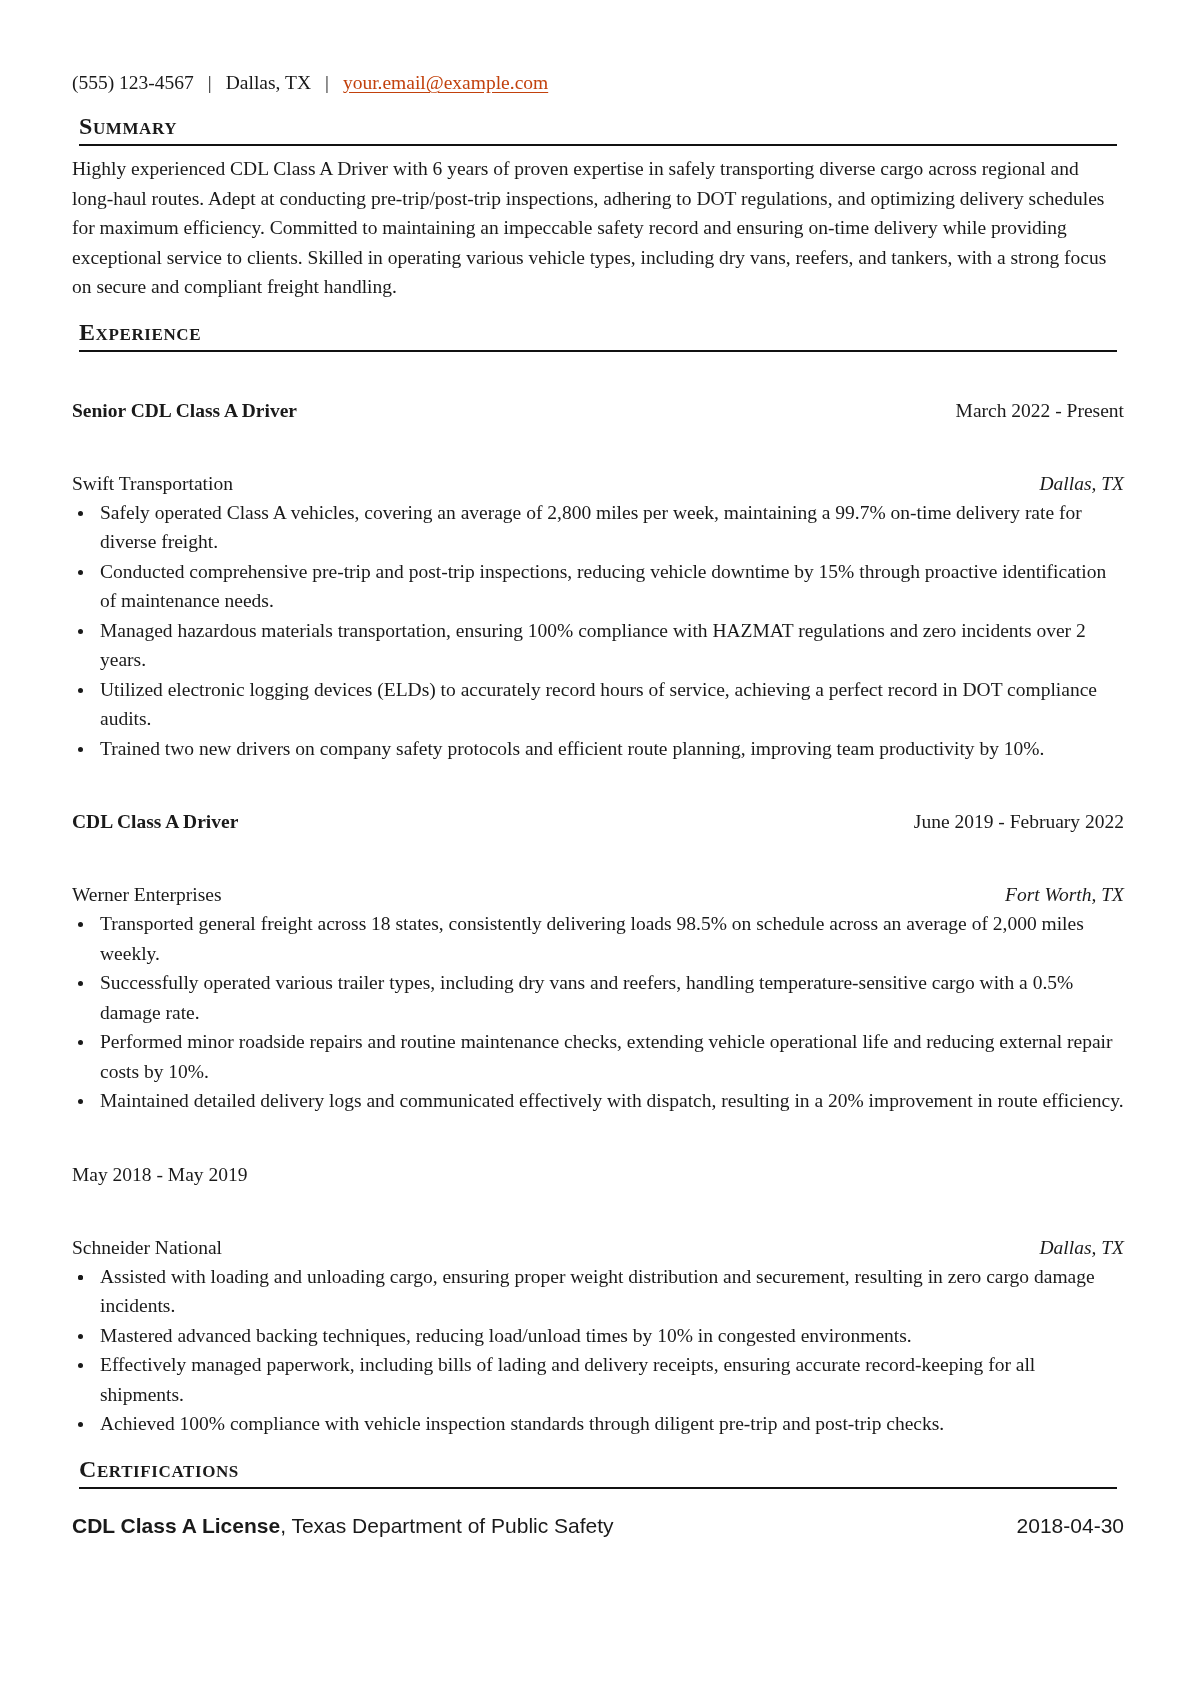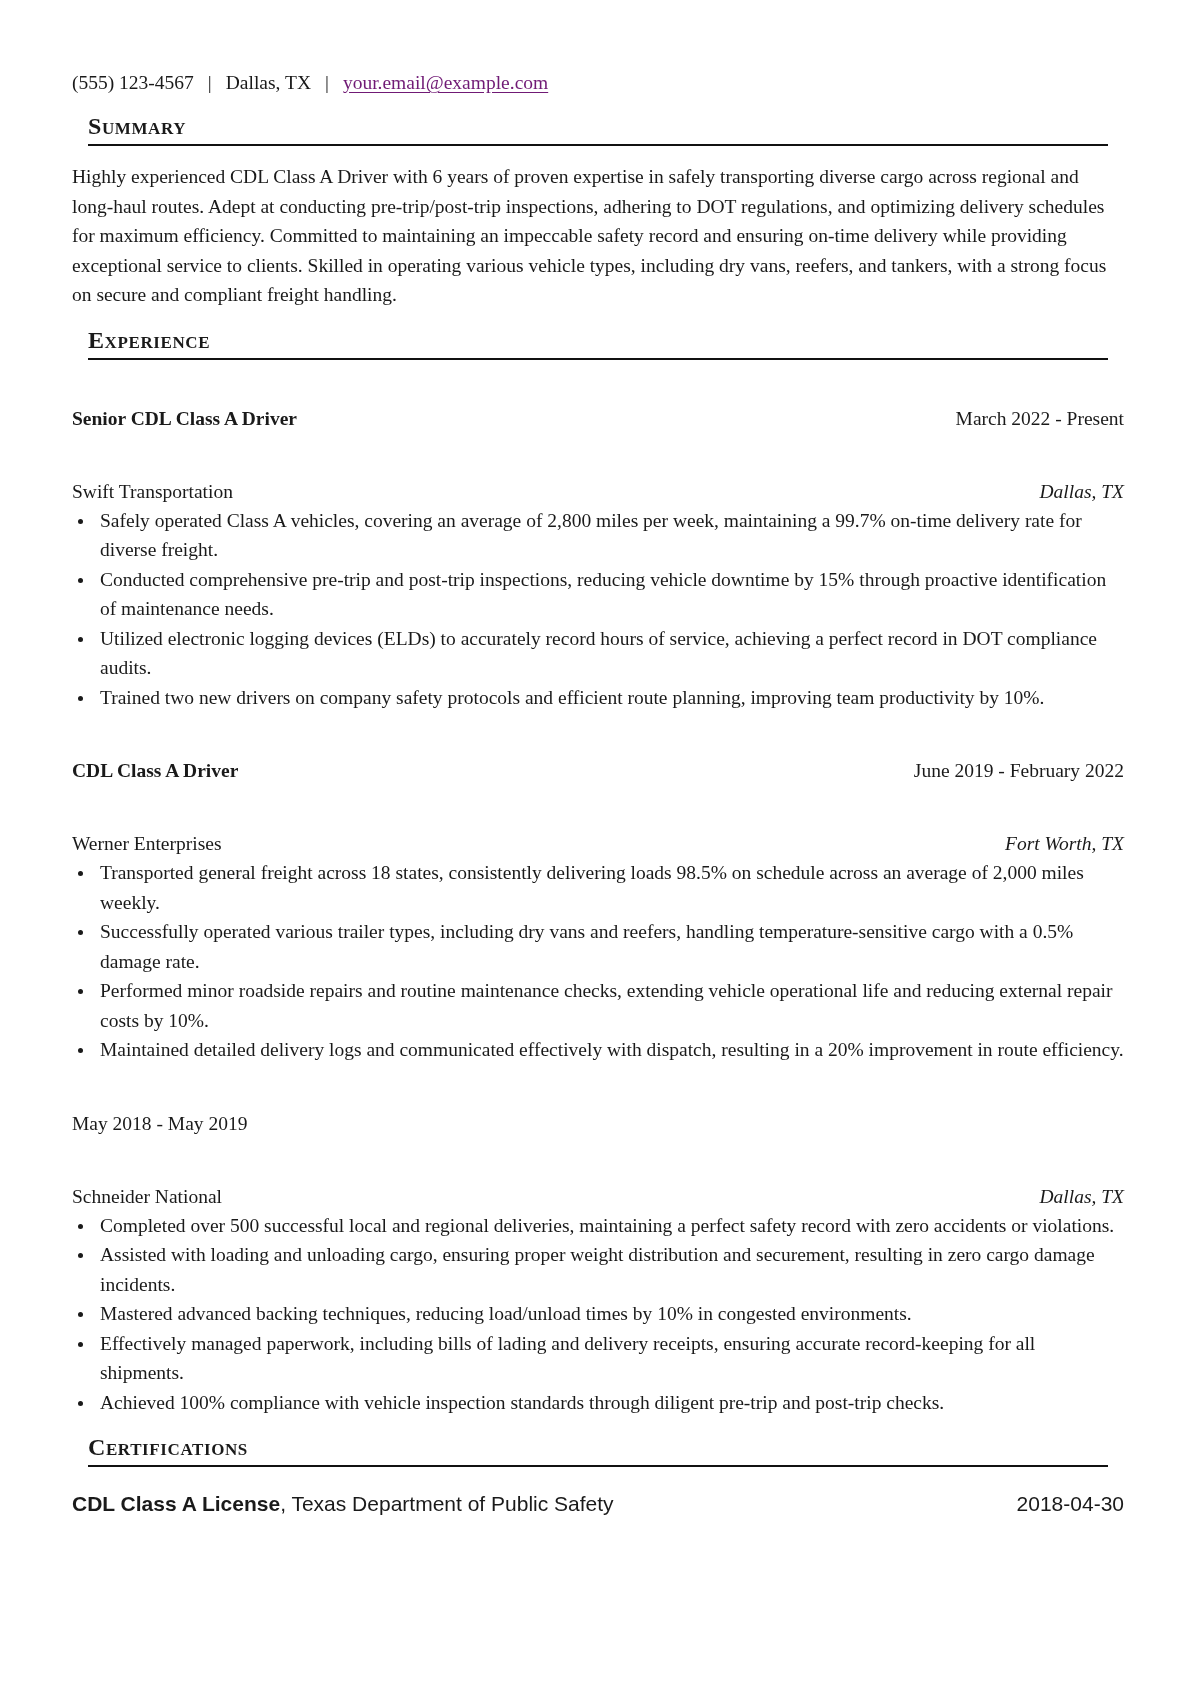--- a/index.html
+++ b/index.html
@@ -12,25 +12,25 @@
     .name {
       font-family: "Liberation Serif", "DejaVu Serif", serif;
       font-weight: bold; font-size: 40px; line-height: 48px; margin: 0;
       letter-spacing: 0.3px;
     }
     .contact {
       font-family: "Liberation Serif", serif; font-size: 19.5px; line-height: 26px;
       margin-top: 12px; display: flex; align-items: center;
     }
     .contact .sep { margin: 0 14px; }
-    .contact a { color: #701a75; text-decoration: underline; text-underline-offset: 3px; }
+    .contact a { color: #c2410c; text-decoration: underline; text-underline-offset: 3px; }
     .section-title {
       font-family: "Liberation Serif", serif; font-weight: bold;
       font-variant: small-caps; font-size: 24px; line-height: 28px;
-      letter-spacing: 0.6px; margin: 16px; padding-bottom: 4px;
+      letter-spacing: 0.6px; margin: 7px; padding-bottom: 4px;
       border-bottom: 2px solid #111;
     }
     .sec-summary { margin-top: 16px; }
     .summary-text {
       font-family: "Liberation Serif", serif; font-size: 19.5px; line-height: 29.5px;
       margin-top: 8px; text-align: left;
     }
     .sec-experience { margin-top: 16px; }
     .job { margin-top: 8px; }
     .job + .job { margin-top: 9px; }
@@ -83,20 +83,21 @@
         <span class="job-title">Senior CDL Class A Driver</span>
         <span>March 2022 - Present</span>
       </div>
       <div class="job-row">
         <span>Swift Transportation</span>
         <span class="job-loc">Dallas, TX</span>
       </div>
       <ul class="bullets">
         <li><span class="dot"></span><span>Safely operated Class A vehicles, covering an average of 2,800 miles per week, maintaining a 99.7% on-time delivery rate for diverse freight.</span></li>
         <li><span class="dot"></span><span>Conducted comprehensive pre-trip and post-trip inspections, reducing vehicle downtime by 15% through proactive identification of maintenance needs.</span></li>
+        <li><span class="dot"></span><span>Managed hazardous materials transportation, ensuring 100% compliance with HAZMAT regulations and zero incidents over 2 years.</span></li>
         <li><span class="dot"></span><span>Utilized electronic logging devices (ELDs) to accurately record hours of service, achieving a perfect record in DOT compliance audits.</span></li>
         <li><span class="dot"></span><span>Trained two new drivers on company safety protocols and efficient route planning, improving team productivity by 10%.</span></li>
       </ul>
     </div>
 
     <div class="job">
       <div class="job-row">
         <span class="job-title">CDL Class A Driver</span>
         <span>June 2019 - February 2022</span>
       </div>
@@ -114,21 +115,21 @@
 
     <div class="job">
       <div class="job-row">
         <span>May 2018 - May 2019</span>
       </div>
       <div class="job-row">
         <span>Schneider National</span>
         <span class="job-loc">Dallas, TX</span>
       </div>
       <ul class="bullets">
-        <li><span class="dot"></span><span>Completed over 500 successful local and regional deliveries, maintaining a perfect safety record with zero accidents or violations.</span></li>
+        <li><span class="dot"></span></li>
         <li><span class="dot"></span><span>Assisted with loading and unloading cargo, ensuring proper weight distribution and securement, resulting in zero cargo damage incidents.</span></li>
         <li><span class="dot"></span><span>Mastered advanced backing techniques, reducing load/unload times by 10% in congested environments.</span></li>
         <li><span class="dot"></span><span>Effectively managed paperwork, including bills of lading and delivery receipts, ensuring accurate record-keeping for all shipments.</span></li>
         <li><span class="dot"></span><span>Achieved 100% compliance with vehicle inspection standards through diligent pre-trip and post-trip checks.</span></li>
       </ul>
     </div>
   </section>
 
   <section class="sec-cert">
     <h2 class="section-title">Certifications</h2>

